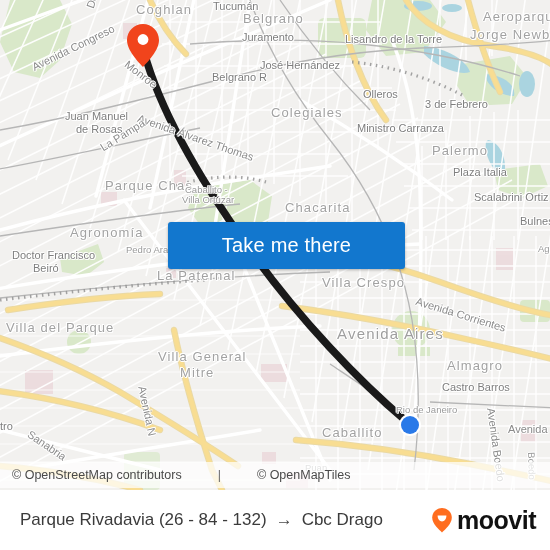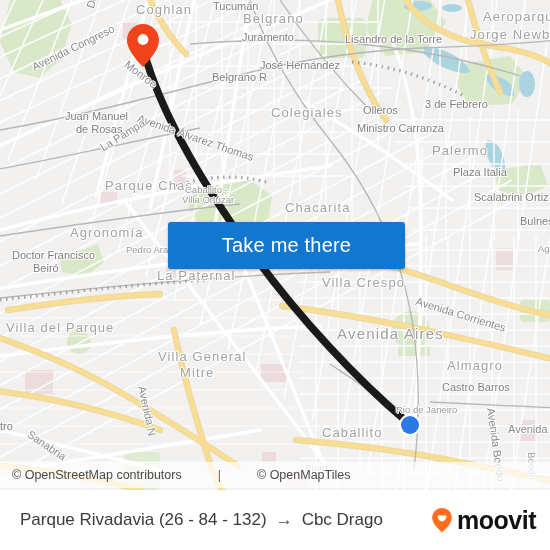--- a/index.html
+++ b/index.html
@@ -345,21 +345,21 @@
         <div class="maplabel lbl-hood" style="left: 136px; top: 2px;">Coghlan</div>
         <div class="maplabel lbl-street" style="left: 84px; top: 6px; transform: rotate(-72deg); transform-origin: left top;">Donado</div>
         <div class="maplabel lbl-sub" style="left: 213px; top: 0px;">Tucumán</div>
         <div class="maplabel lbl-hood" style="left: 243px; top: 11px;">Belgrano</div>
         <div class="maplabel lbl-sub" style="left: 242px; top: 31px;">Juramento</div>
         <div class="maplabel lbl-sub" style="left: 345px; top: 33px;">Lisandro de la Torre</div>
         <div class="maplabel lbl-hood" style="left: 483px; top: 9px;">Aeroparque</div>
         <div class="maplabel lbl-hood" style="left: 470px; top: 27px;">Jorge Newbery</div>
         <div class="maplabel lbl-sub" style="left: 260px; top: 59px;">José Hernández</div>
         <div class="maplabel lbl-sub" style="left: 212px; top: 71px;">Belgrano R</div>
-        <div class="maplabel lbl-sub" style="left: 323px; top: 104px; padding-left: 40px;">Olleros</div>
+        <div class="maplabel lbl-sub" style="left: 323px; top: 88px; padding-left: 40px;">Olleros</div>
         <div class="maplabel lbl-street" style="left: 130px; top: 58px; transform: rotate(38deg); transform-origin: left top;">Monroe</div>
         <div class="maplabel lbl-street" style="left: 30px; top: 62px; transform: rotate(-26deg); transform-origin: left top;">Avenida Congreso</div>
         <div class="maplabel lbl-sub" style="left: 425px; top: 98px;">3 de Febrero</div>
         <div class="maplabel lbl-hood" style="left: 271px; top: 105px;">Colegiales</div>
         <div class="maplabel lbl-sub" style="left: 357px; top: 122px;">Ministro Carranza</div>
         <div class="maplabel lbl-street" style="left: 140px; top: 112px; transform: rotate(19deg); transform-origin: left top;">Avenida Álvarez Thomas</div>
         <div class="maplabel lbl-sub" style="left: 65px; top: 110px;">Juan Manuel</div>
         <div class="maplabel lbl-sub" style="left: 76px; top: 123px;">de Rosas</div>
         <div class="maplabel lbl-hood" style="left: 432px; top: 143px;">Palermo</div>
         <div class="maplabel lbl-sub" style="left: 453px; top: 166px;">Plaza Italia</div>

